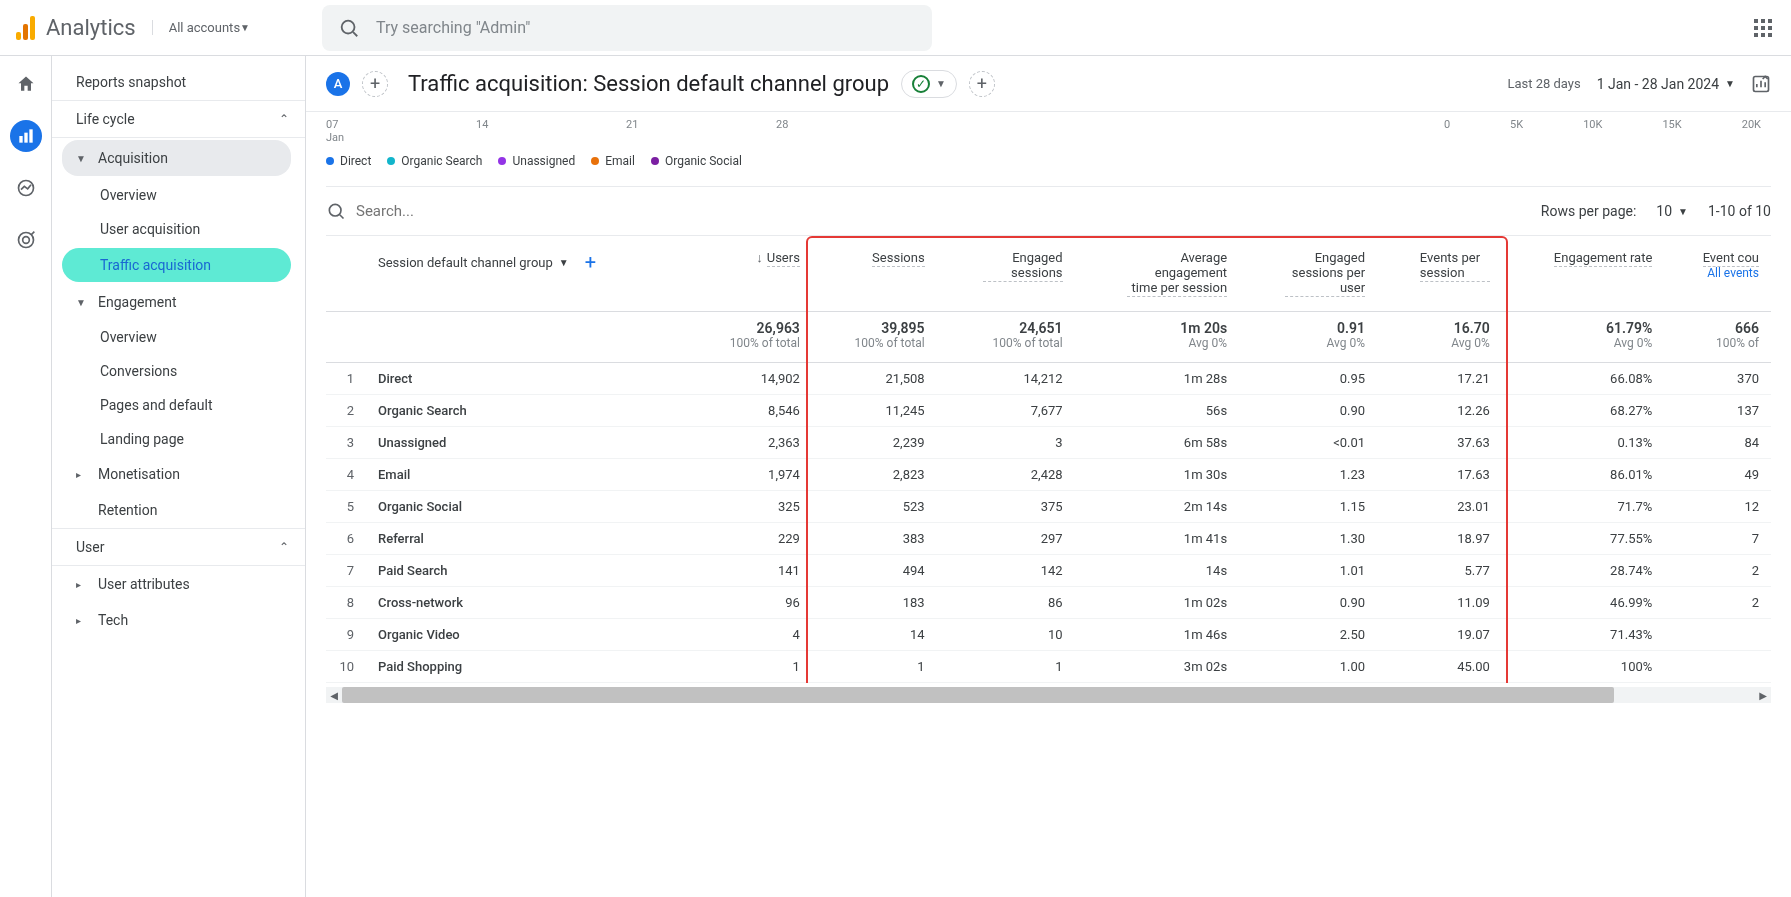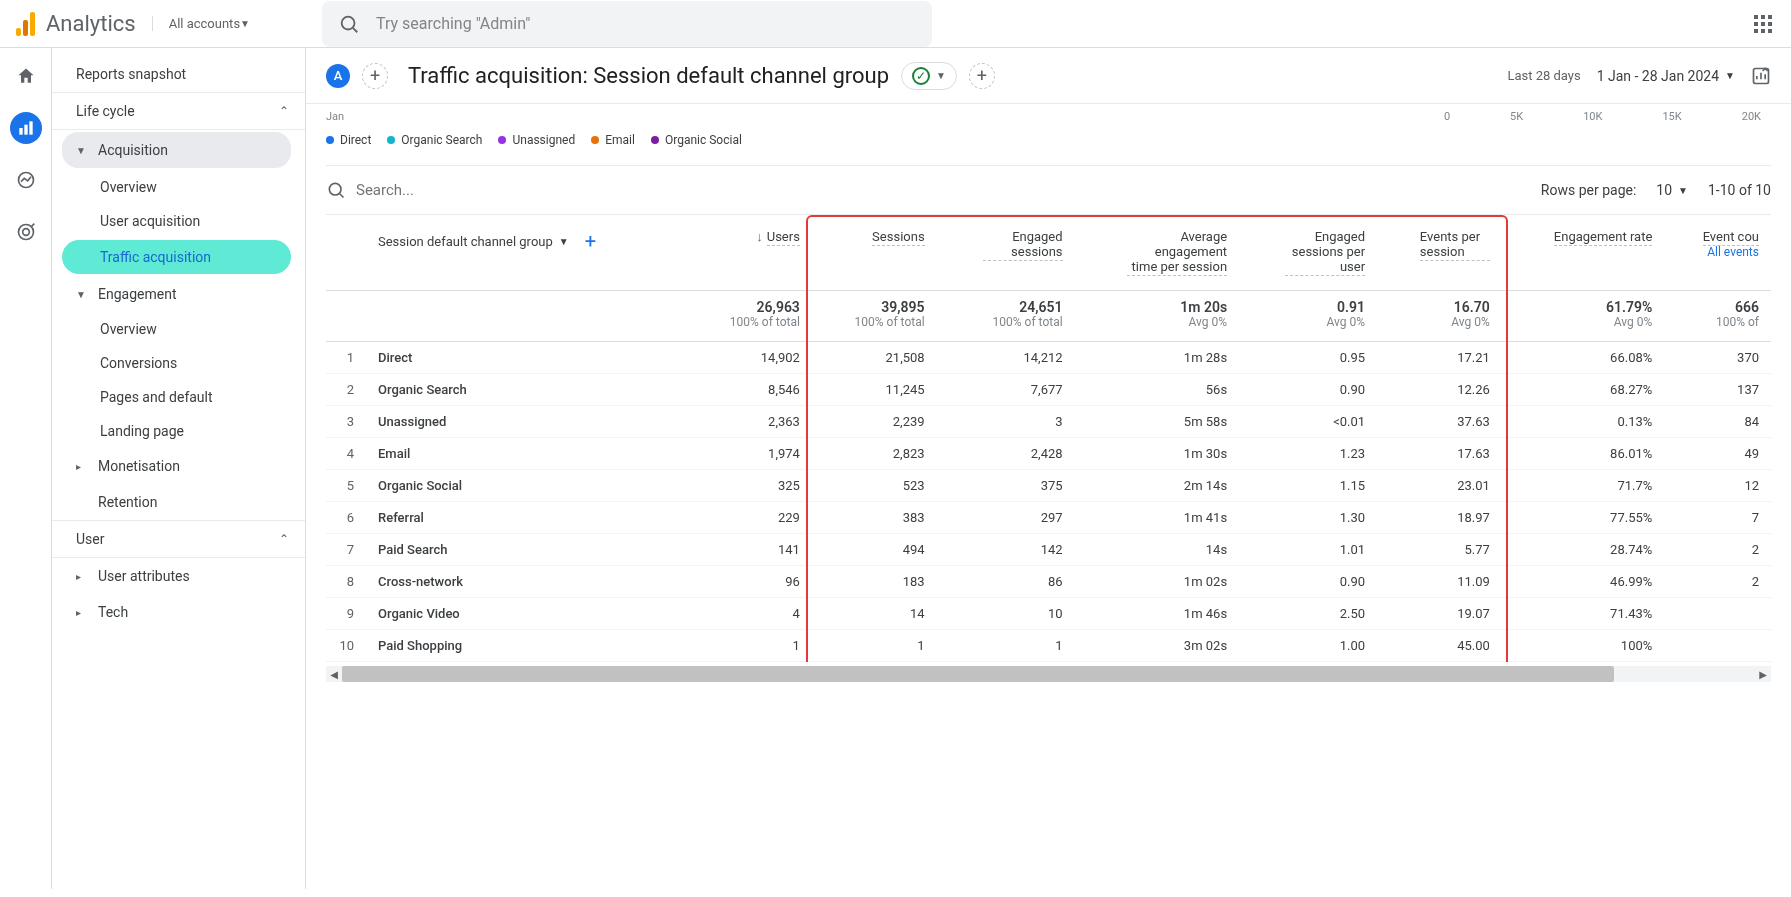--- a/index.html
+++ b/index.html
@@ -1,19 +1,19 @@
 <!DOCTYPE html>
 <html><head>
 <meta charset="utf-8">
 <style>
 * { box-sizing: border-box; margin: 0; padding: 0; font-family: 'Google Sans', Roboto, Arial, sans-serif; }
 body { background: #fff; color: #3c4043; font-size: 14px; overflow: hidden; }
 
 
-.topbar { height: 48px; display: flex; align-items: center; padding: 0 16px; border-bottom: 1px solid #dadce0; }
+.topbar { height: 56px; display: flex; align-items: center; padding: 0 16px; border-bottom: 1px solid #dadce0; }
 .logo { display: flex; align-items: center; gap: 6px; }
 .logo-mark { width: 20px; height: 24px; position: relative; }
 .logo-mark .bar1 { position: absolute; left: 0; bottom: 0; width: 5px; height: 8px; background: #f9ab00; border-radius: 2px; }
 .logo-mark .bar2 { position: absolute; left: 7px; bottom: 0; width: 5px; height: 16px; background: #e37400; border-radius: 2px; }
 .logo-mark .bar3 { position: absolute; left: 14px; bottom: 0; width: 5px; height: 24px; background: #f9ab00; border-radius: 2px; }
 .logo-text { font-size: 22px; color: #5f6368; font-weight: 400; margin-left: 4px; }
 .acc-sel { margin-left: 16px; padding-left: 16px; border-left: 1px solid #dadce0; font-size: 13px; color: #5f6368; display: flex; flex-direction: row; align-items: center; }
 .acc-sel .chev { font-size: 10px; color: #5f6368; }
 .searchbar { margin-left: 72px; flex: 0 0 610px; height: 46px; background: #f1f3f4; border-radius: 8px; display: flex; align-items: center; padding: 0 16px; gap: 16px; }
 .searchbar input { border: none; background: transparent; outline: none; font-size: 16px; flex: 1; color: #5f6368; }
@@ -232,20 +232,26 @@
             <line x1="17" y1="16" x2="17" y2="10"></line>
             <polyline points="14,5 17,2 20,5" transform="translate(0,1)"></polyline>
           </svg>
       </div>
     </div>
 
     <div class="content">
       <div class="chart-strip">
         <div style="display:flex;">
           <div style="flex:0 0 60%;">
+            <div class="x-labels" id="xlabels">
+                <div>07</div>
+                <div>14</div>
+                <div>21</div>
+                <div>28</div>
+              </div>
             <div style="font-size:11px;color:#80868b;margin-left:0;">Jan</div>
           </div>
           <div style="flex:1;">
             <div class="y-labels" id="ylabels">
                 <div>0</div>
                 <div>5K</div>
                 <div>10K</div>
                 <div>15K</div>
                 <div>20K</div>
               </div>
@@ -375,21 +381,21 @@
                 <td class="num">12.26</td>
                 <td class="num">68.27%</td>
                 <td class="num">137</td>
               </tr>
               <tr>
                 <td class="idx">3</td>
                 <td class="dim">Unassigned</td>
                 <td class="num">2,363</td>
                 <td class="num">2,239</td>
                 <td class="num">3</td>
-                <td class="num">5m 58s</td>
+                <td class="num">6m 58s</td>
                 <td class="num">&lt;0.01</td>
                 <td class="num">37.63</td>
                 <td class="num">0.13%</td>
                 <td class="num">84</td>
               </tr>
               <tr>
                 <td class="idx">4</td>
                 <td class="dim">Email</td>
                 <td class="num">1,974</td>
                 <td class="num">2,823</td>

